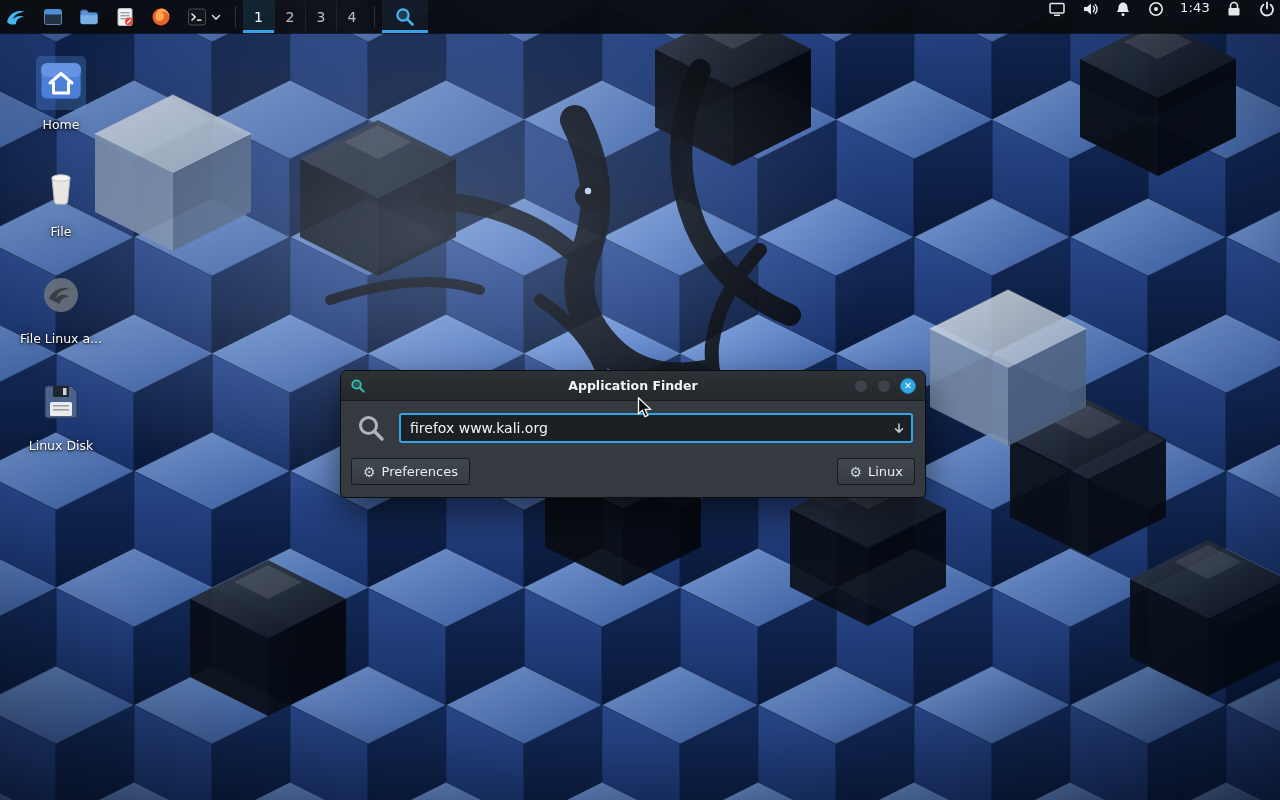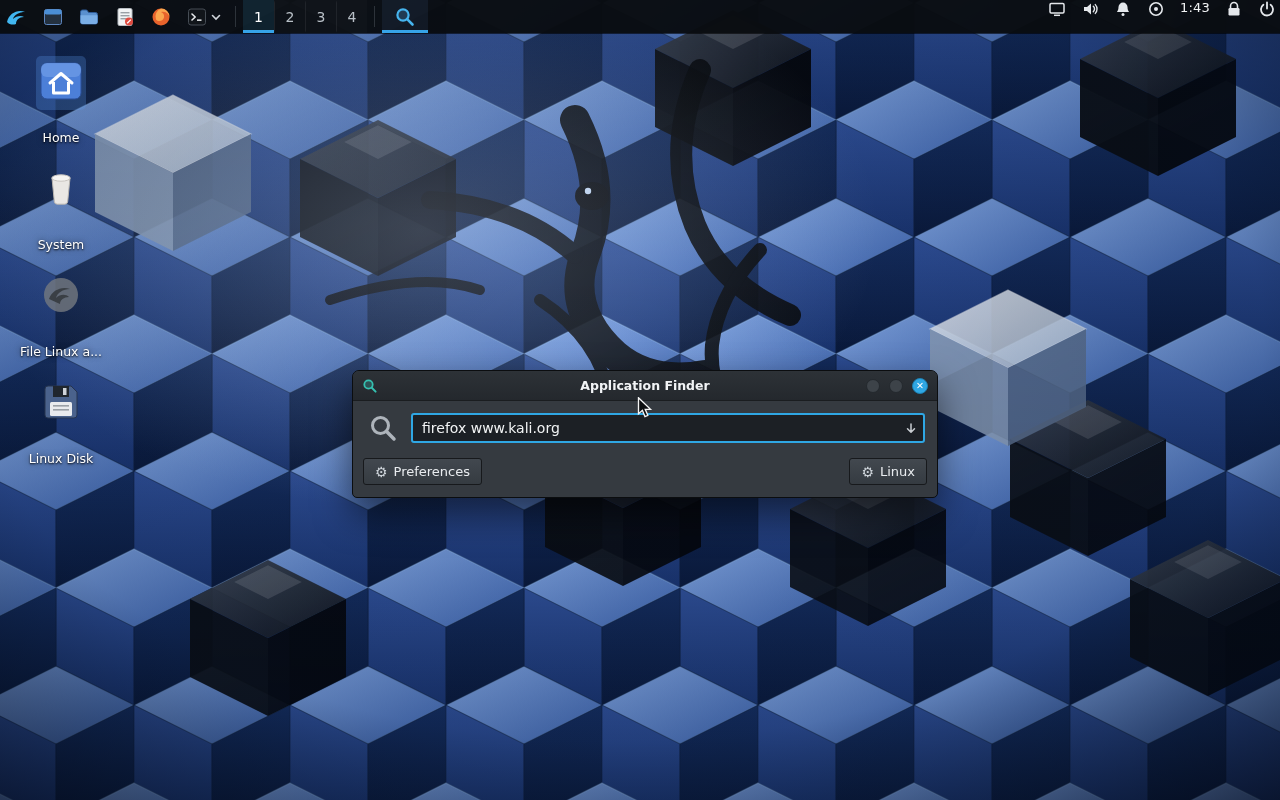--- a/index.html
+++ b/index.html
@@ -25,27 +25,27 @@
   .ws.active{color:#fff;border-bottom-color:#36a3e8;background:rgba(61,174,233,.13)}
   .taskbtn{width:46px;display:flex;align-items:center;justify-content:center;
            border-top:3px solid transparent;border-bottom:3px solid #36a3e8;background:rgba(120,180,255,.08)}
   .panel-right{margin-left:auto;display:flex;align-items:flex-start;gap:15px;padding-right:4px}
   .tray{display:flex;align-items:center;justify-content:center}
   .clock{font-size:13px;color:#f1f3f4;letter-spacing:.2px}
 
   
   .dicons{position:absolute;left:10px;top:56px;width:102px;display:flex;flex-direction:column;row-gap:19px;z-index:5}
   .dicon{height:88px;display:flex;flex-direction:column;align-items:center}
-  .dicon .lbl{margin-top:20px;font-size:12.5px;color:#ffffff;white-space:nowrap;
+  .dicon .lbl{margin-top:7px;font-size:12.5px;color:#ffffff;white-space:nowrap;
               text-shadow:0 1px 2px rgba(0,0,0,.95),0 0 6px rgba(0,0,0,.55)}
   .dicon.selected .iconbox{background:rgba(90,150,235,.28);border-radius:5px}
   .iconbox{padding:1px}
 
   
-  .dialog{position:absolute;left:352px;top:370px;width:586px;height:128px;z-index:20;
+  .dialog{position:absolute;left:340px;top:370px;width:586px;height:128px;z-index:20;
           background:#353a40;border:1px solid #0b0d0f;border-radius:7px 7px 5px 5px;
           box-shadow:0 16px 36px rgba(0,0,0,.55);display:flex;flex-direction:column}
   .titlebar{height:30px;background:linear-gradient(#2d3237,#24282d);border-radius:6px 6px 0 0;
             border-bottom:1px solid #1a1d20;display:flex;align-items:center;padding:0 9px;position:relative}
   .title{position:absolute;left:0;right:0;text-align:center;font-size:12.5px;font-weight:bold;color:#f2f4f6;pointer-events:none}
   .tb-btns{margin-left:auto;display:flex;align-items:center;gap:9px;z-index:1}
   .wbtn{width:14px;height:14px;border-radius:50%;background:#3d4349;border:1px solid #24292e}
   .wbtn.close{width:16px;height:16px;background:#2fa7e4;border-color:#1d7fb0;color:#fff;
               font-size:9.5px;font-weight:bold;display:flex;align-items:center;justify-content:center;line-height:1}
   .srow{display:flex;align-items:center;gap:13px;padding:12px 12px 4px 15px}
@@ -288,21 +288,21 @@
   </div>
 
 
   <div class="dicon">
     <span class="iconbox">
       <svg width="48" height="48" viewBox="0 0 48 48">
         <path d="M15 14 h18 l-2.3 23.5 a3 3 0 0 1 -3 2.7 h-7.4 a3 3 0 0 1 -3 -2.7 Z" fill="#e9e7e4" stroke="#b9b5b0"></path>
         <ellipse cx="24" cy="14" rx="9.2" ry="3.2" fill="#f6f5f3" stroke="#c9c5c0"></ellipse>
       </svg>
     </span>
-    <span class="lbl">System</span>
+    <span class="lbl">File</span>
   </div>
 
   <div class="dicon">
     <span class="iconbox">
       <svg width="48" height="48" viewBox="0 0 48 48">
         <circle cx="24" cy="24" r="17" fill="#74797f" opacity="0.8"></circle>
         <path d="M12 28 C15 19 25 15 33 18 C26 18 20 22 19 27 C23 23 29 23 32 26 C27 26 23 29 23 33 Z" fill="#3a3f45"></path>
       </svg>
     </span>
     <span class="lbl">File Linux a...</span>

